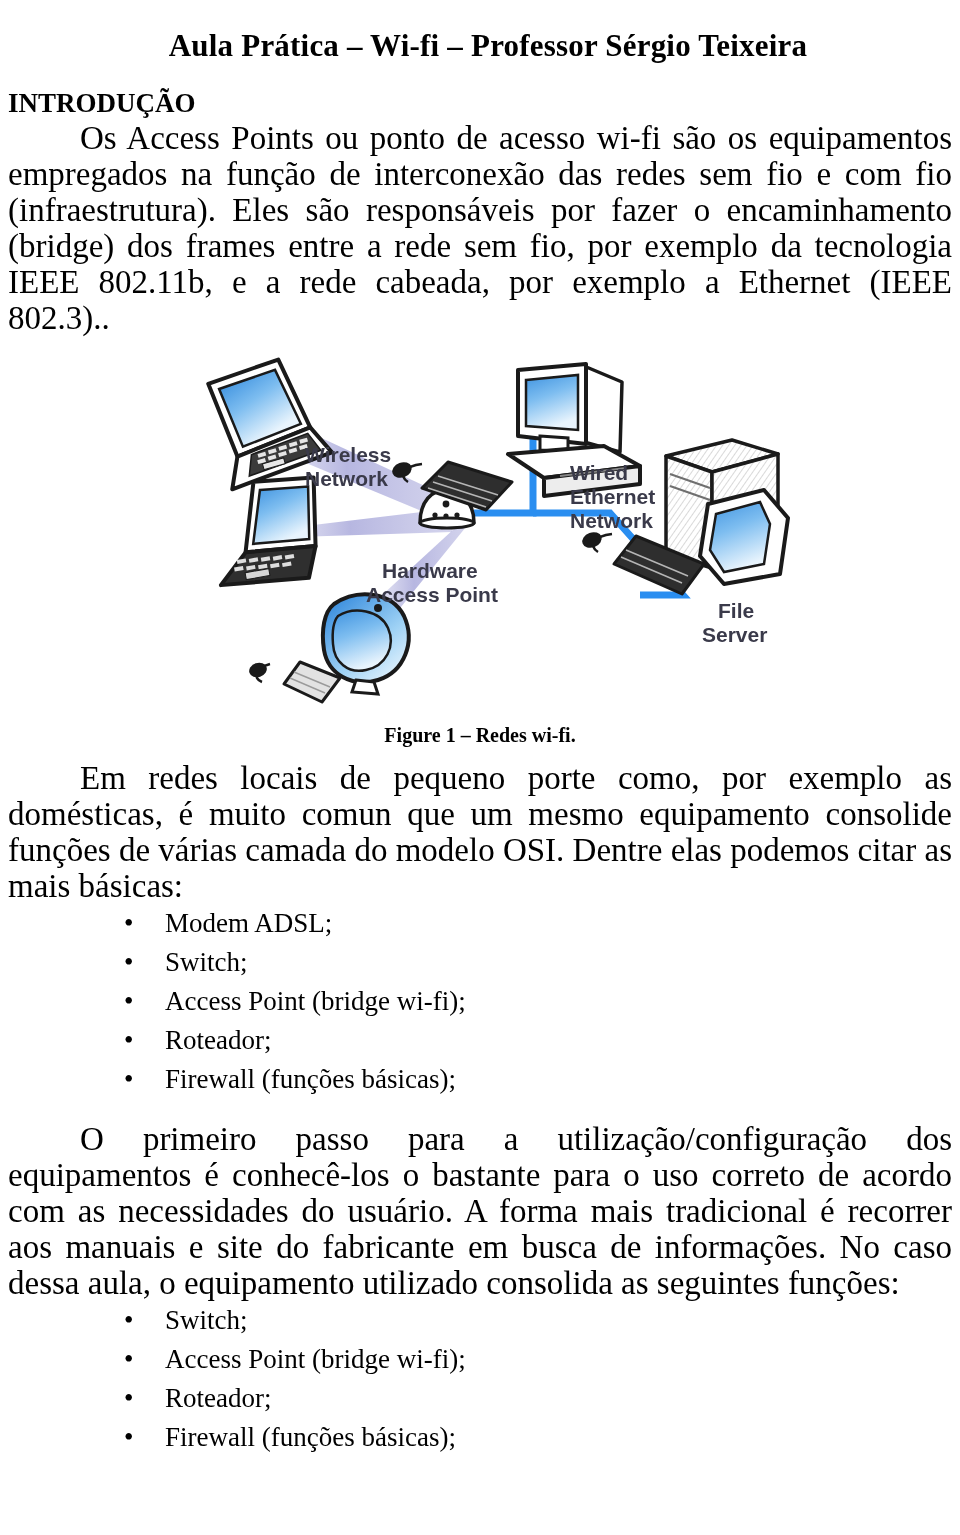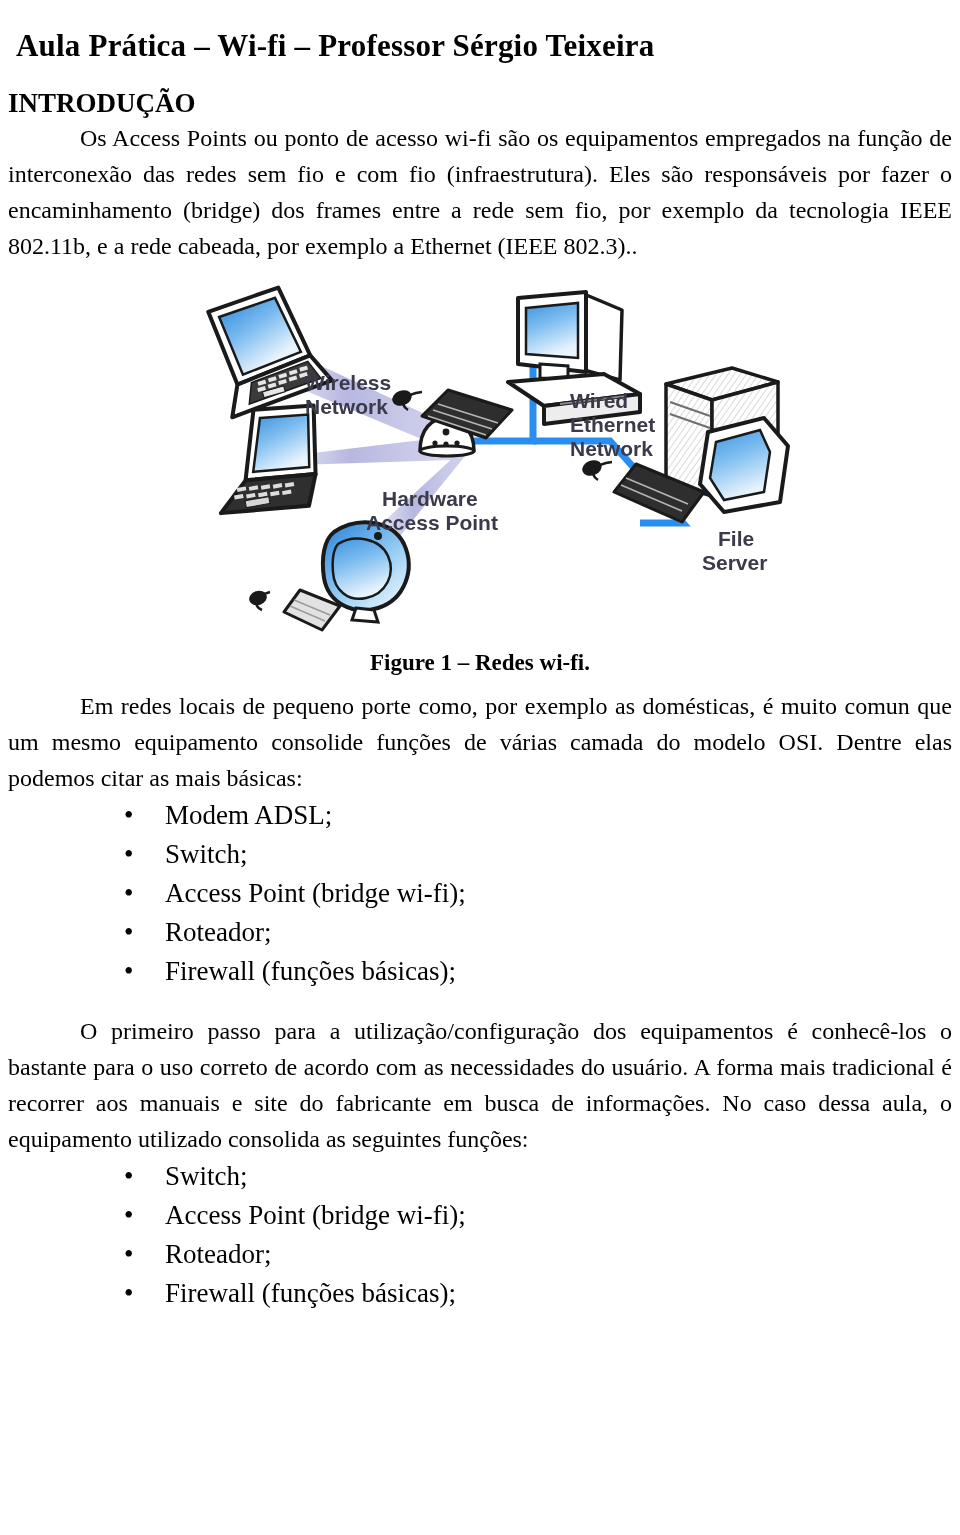--- a/index.html
+++ b/index.html
@@ -16,36 +16,36 @@
     position: relative;
   }
   .page {
     width: 960px;
     height: 1535px;
     padding: 0;
     box-sizing: border-box;
     position: relative;
   }
   .doc-title {
-    text-align: left;
+    text-align: center;
     font-size: 31px;
     line-height: 38px;
     letter-spacing: 0.2px;
     padding-top: 6px;
     white-space: nowrap;
     padding-left: 16px;
   }
   .section-head {
     font-weight: bold;
     font-size: 27px;
     line-height: 34px;
     margin-left: 8px;
   }
   .para {
-    font-size: 24px;
+    font-size: 33px;
     line-height: 36px;
     text-align: justify;
     text-justify: inter-word;
     margin: 0 8px 0 8px;
     text-indent: 72px;
     hyphens: none;
   }
 
   ul.bullets {
     list-style: none;
@@ -77,21 +77,21 @@
   .figure-canvas {
     position: absolute;
     left: 0;
     top: 0;
     width: 960px;
     height: 370px;
   }
   .fig-caption {
     text-align: center;
     font-weight: bold;
-    font-size: 23px;
+    font-size: 20px;
     line-height: 26px;
     margin-top: 2px;
   }
   .spacer-sm { height: 12px; }
   .spacer-md { height: 22px; }
 </style>
 </head>
 <body>
 
 <div class="page">

